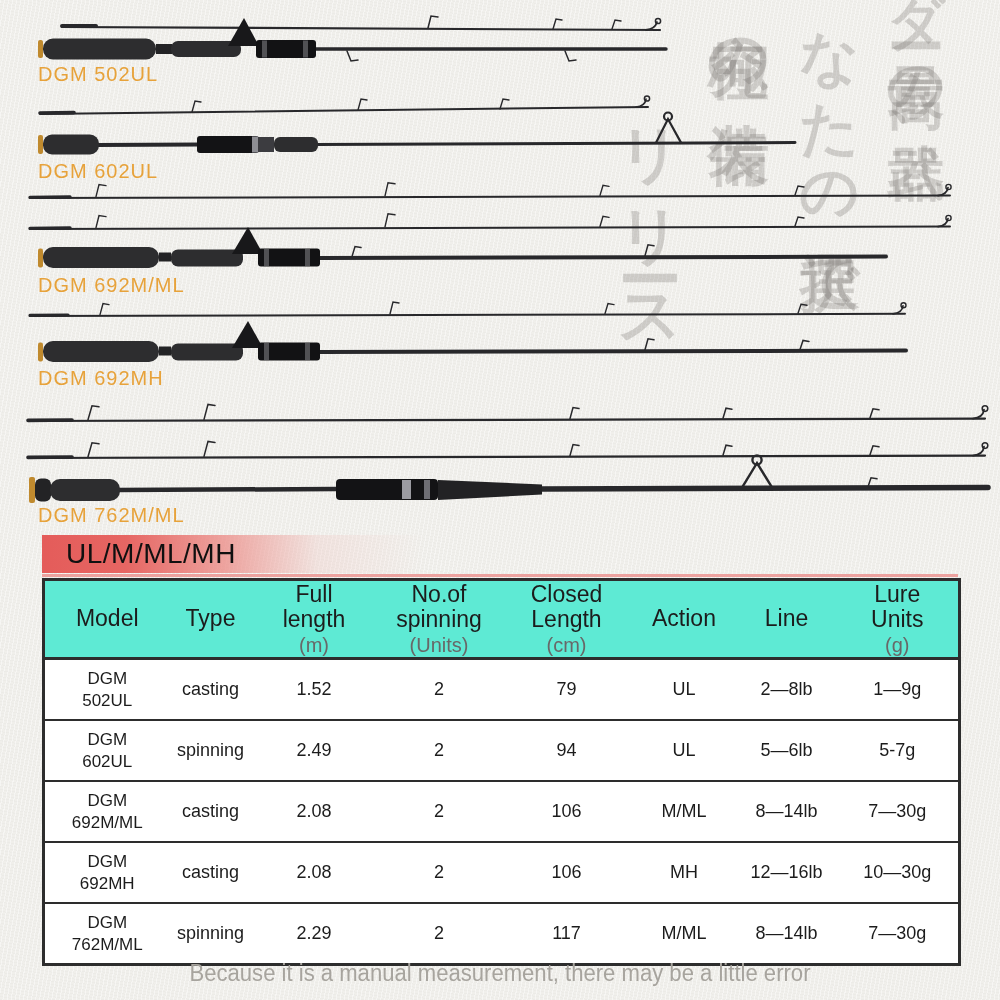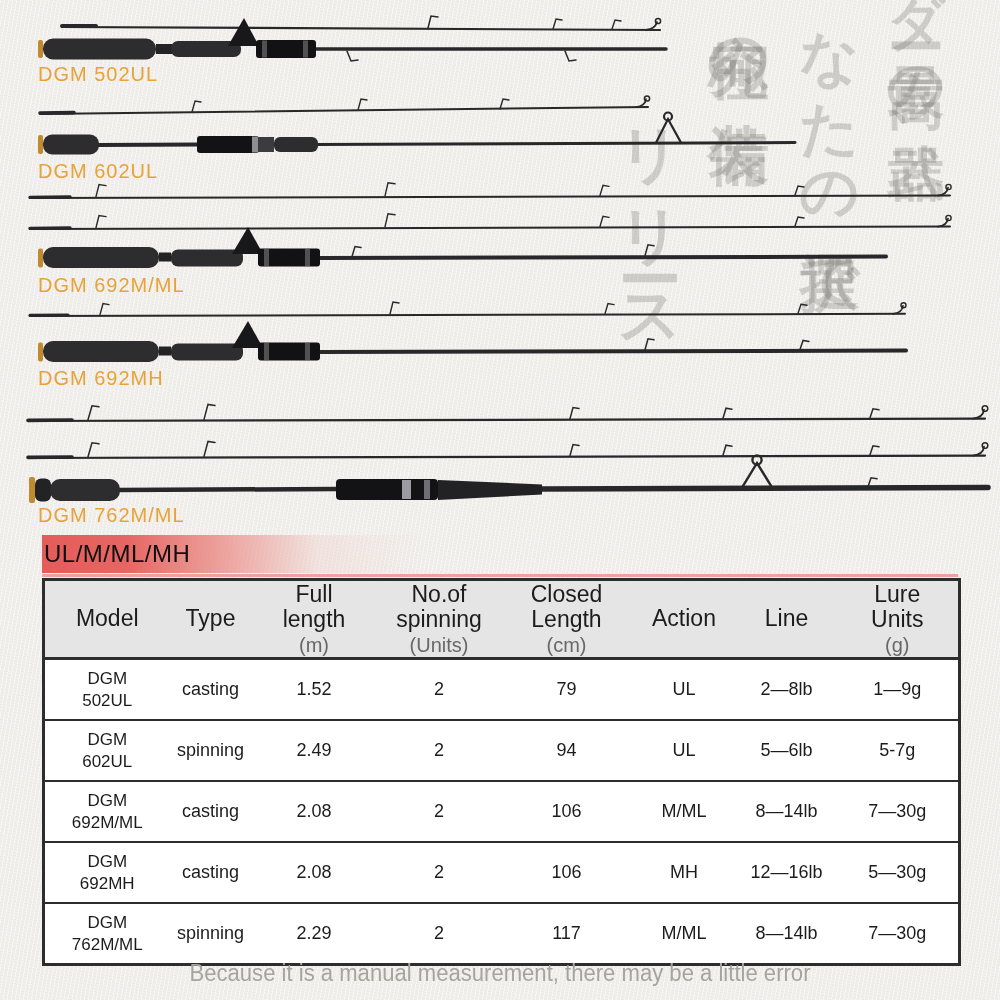--- a/index.html
+++ b/index.html
@@ -25,33 +25,33 @@
   .rods{position:absolute;left:0;top:0;pointer-events:none;}
 
   .rod-label{
     position:absolute;left:38px;font-size:20px;letter-spacing:1px;
     color:#e7a23a;
   }
   .rl1{top:63px}.rl2{top:160px}.rl3{top:274px}.rl4{top:367px}.rl5{top:504px}
 
   .badge{
     position:absolute;left:42px;top:535px;width:382px;height:38px;
-    line-height:38px;padding-left:2px;box-sizing:border-box;
-    font-size:24px;color:#101010;letter-spacing:.5px;
+    line-height:38px;padding-left:24px;box-sizing:border-box;
+    font-size:28px;color:#101010;letter-spacing:.5px;
     background:linear-gradient(90deg,#e45c5a 0%,#e66663 22%,rgba(236,138,133,.75) 48%,rgba(240,200,196,.35) 72%,rgba(240,239,235,0) 100%);
   }
   .accent-line{position:absolute;left:42px;top:574px;width:916px;height:3px;background:#eca29f;}
 
   .spec{
     position:absolute;left:42px;top:578px;width:916px;
     border-collapse:collapse;table-layout:fixed;background:#ffffff;
     color:#1c1c1c;border:3px solid #2d2d2d;
   }
   .spec th{
-    background:#e5e5e5;height:76px;vertical-align:middle;
+    background:#5eead4;height:76px;vertical-align:middle;
     font-weight:400;font-size:23px;line-height:1.12;padding:0;
     border-bottom:3px solid #2d2d2d;
   }
   .h-label{display:inline-block;max-width:102px;}
   .h-unit{display:block;font-size:20px;color:#686868;margin-top:1px;}
   .h-unit:empty{display:none;}
   .spec td{
     height:59px;vertical-align:middle;text-align:center;
     font-size:18px;padding:0;
   }
@@ -295,21 +295,21 @@
         <td>7—30g</td>
       </tr>
       <tr>
         <td><span class="model-wrap">DGM 692MH</span></td>
         <td>casting</td>
         <td>2.08</td>
         <td>2</td>
         <td>106</td>
         <td>MH</td>
         <td>12—16lb</td>
-        <td>5—30g</td>
+        <td>10—30g</td>
       </tr>
       <tr>
         <td><span class="model-wrap">DGM 762M/ML</span></td>
         <td>spinning</td>
         <td>2.29</td>
         <td>2</td>
         <td>117</td>
         <td>M/ML</td>
         <td>8—14lb</td>
         <td>7—30g</td>

